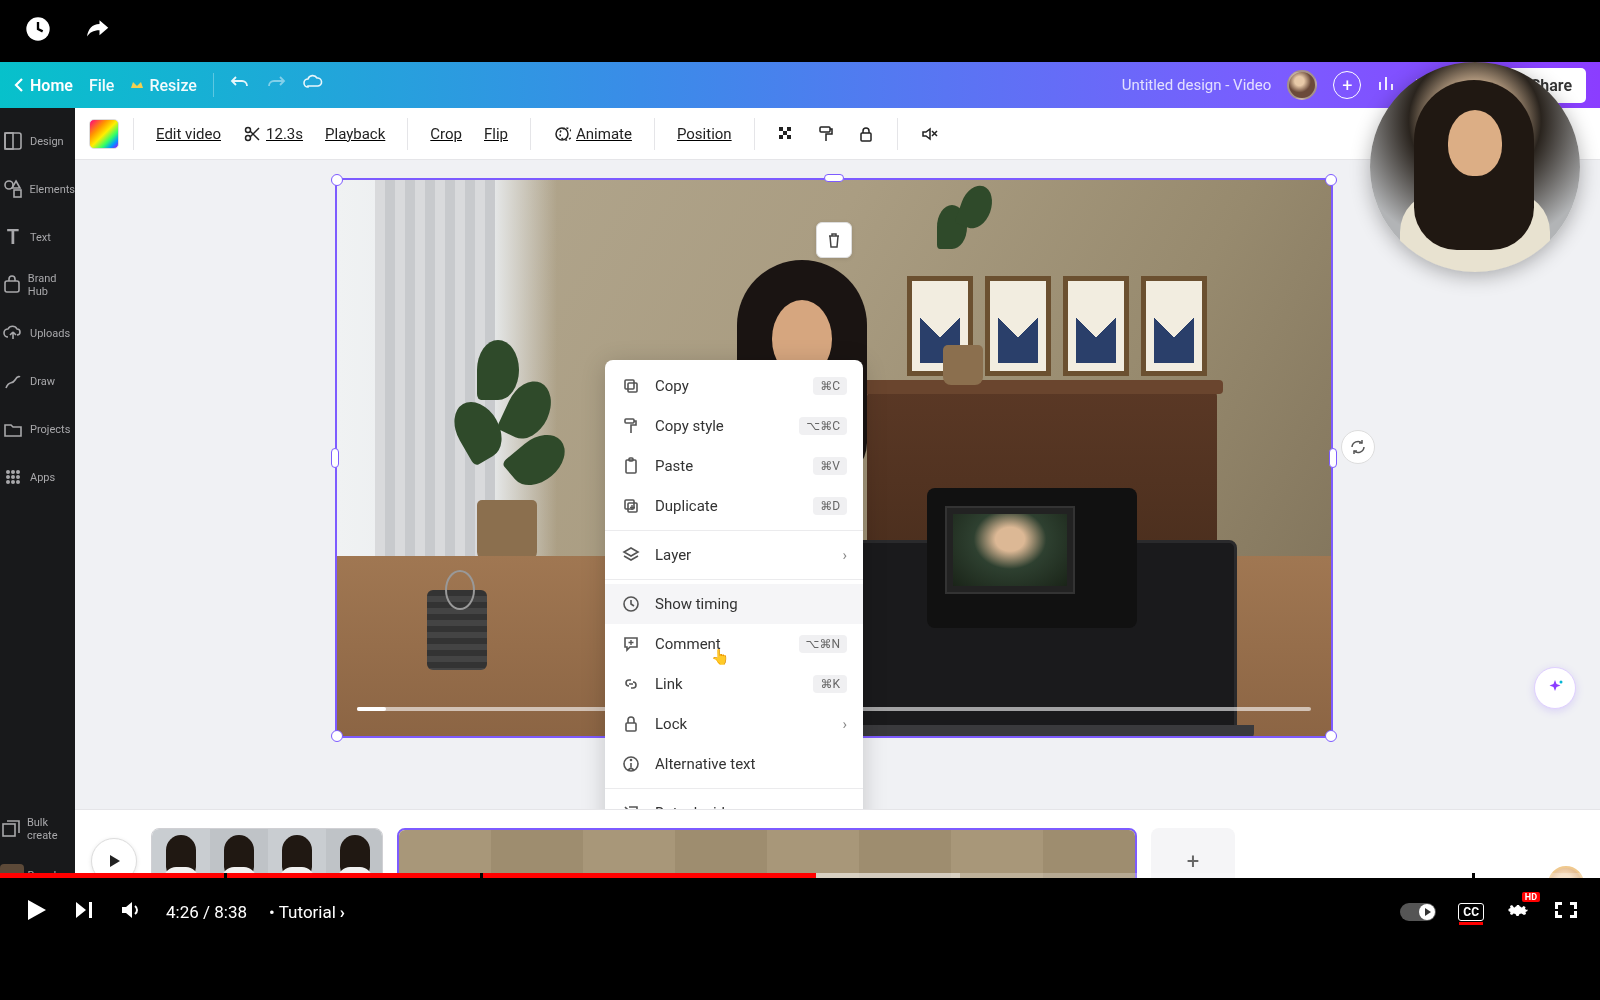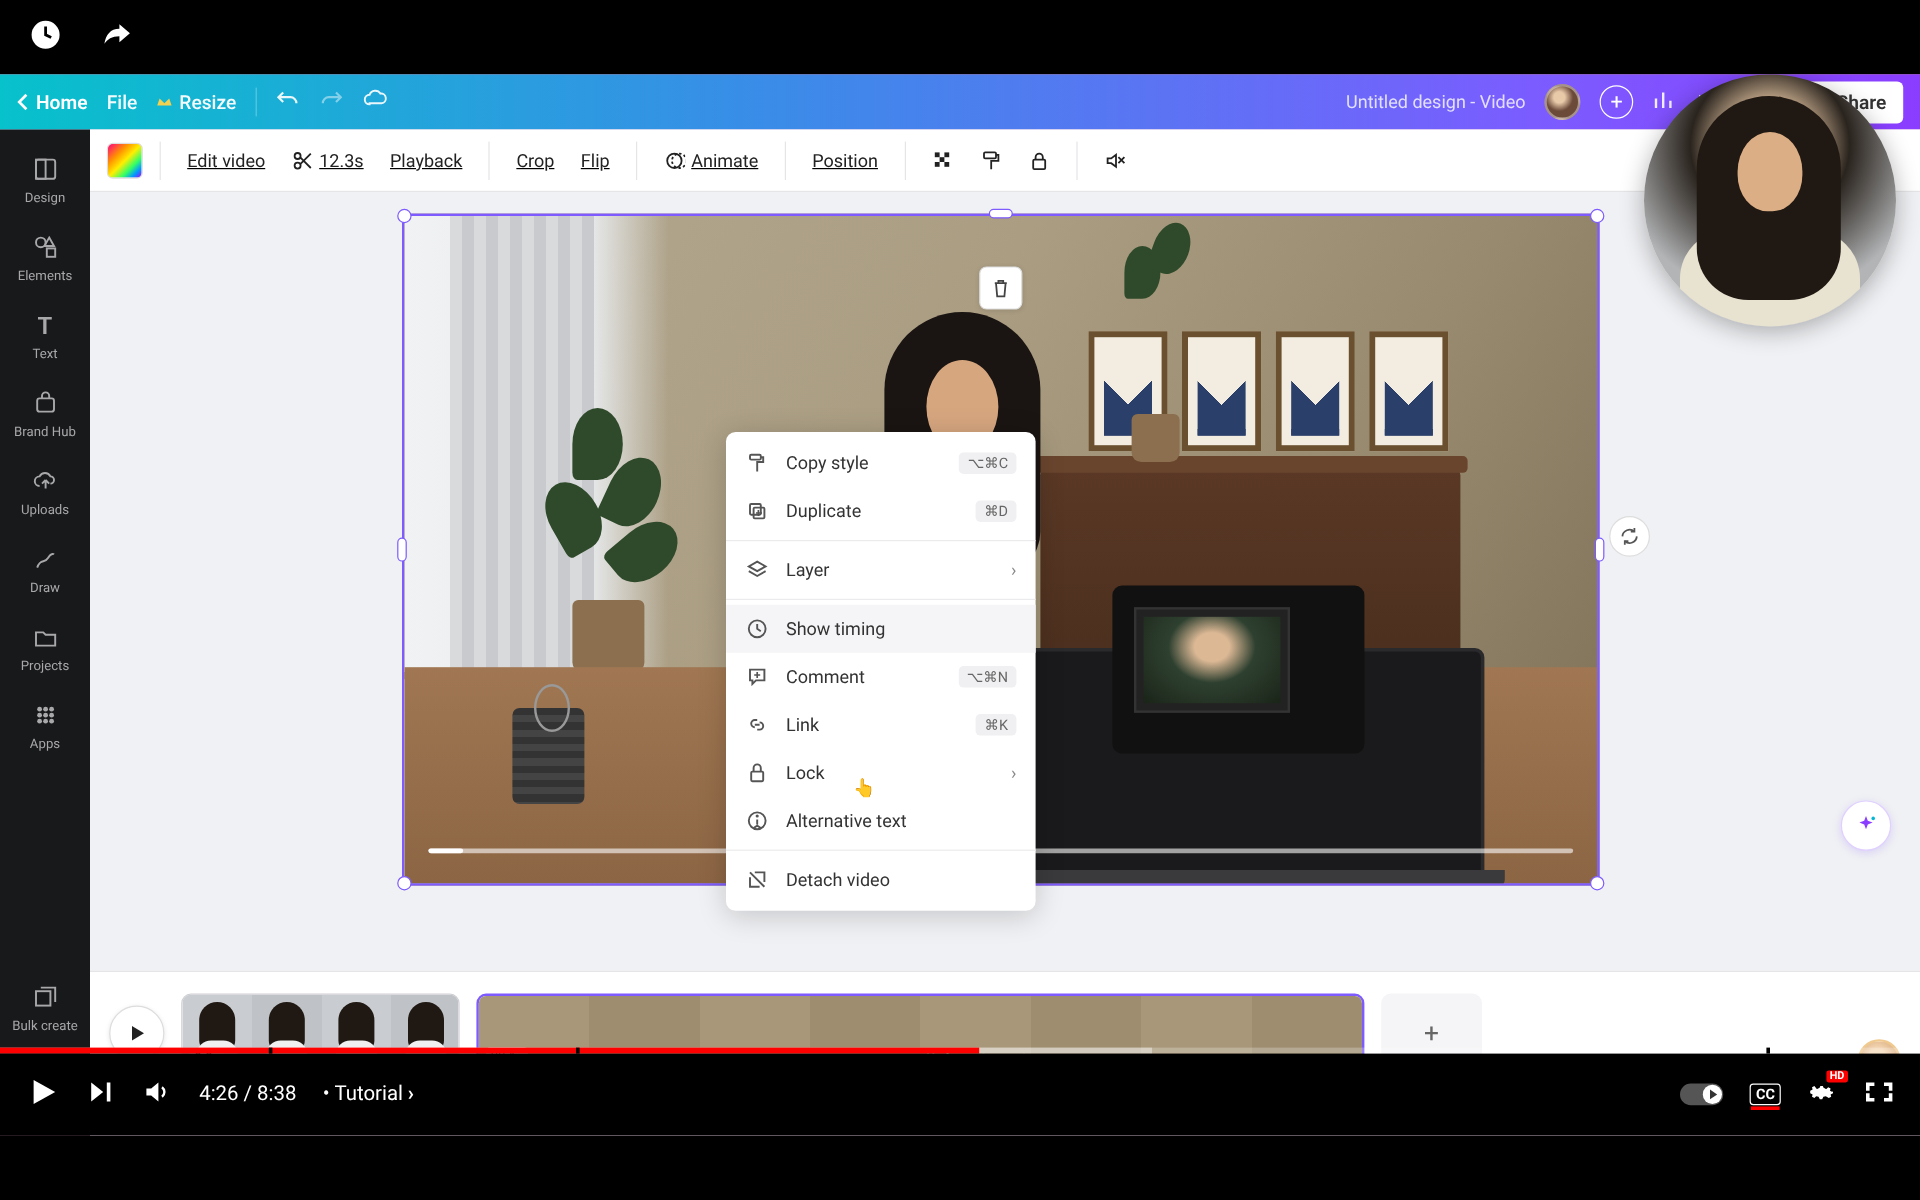--- a/index.html
+++ b/index.html
@@ -23,21 +23,21 @@
   .hdr-divider { width:1px; height:24px; background:rgba(255,255,255,0.3);}
   .doc-title { font-size:15px; opacity:0.8;}
   .avatar-small { width:30px; height:30px; border-radius:50%; background: radial-gradient(circle at 40% 35%, #e8c9a8 20%, #6b4a3a 50%); border:2px solid rgba(255,255,255,0.4);}
   .plus-btn { width:28px; height:28px; border:1.5px solid #fff; border-radius:50%; display:flex; align-items:center; justify-content:center; font-size:18px;}
   .total-time { font-size:16px; font-weight:600;}
   .share-btn { background:#fff; color:#333; border-radius:5px; padding:8px 14px; display:flex; align-items:center; gap:7px; font-size:16px; font-weight:600;}
   .hdr-play { display:flex; align-items:center; gap:8px;}
 
   .canva-body { display:flex; height: calc(100% - 46px);}
   .nav-rail { width:75px; background:#18191b; color:#a8a8ab; display:flex; flex-direction:column; align-items:center; padding-top:10px; gap:2px;}
-  .nav-item { display:flex; flex-direction:column; align-items:center; gap:4px; padding:10px 0; width:100%; font-size:11px; cursor:pointer;}
+  .nav-item { display:flex; flex-direction:row; align-items:center; gap:4px; padding:10px 0; width:100%; font-size:11px; cursor:pointer;}
   .nav-item .nav-icon { width:26px; height:26px; display:flex; align-items:center; justify-content:center;}
   .nav-spacer { flex:1;}
   .brand-swatch { width:32px; height:32px; background:#5c4938; border-radius:4px; margin-bottom:40px;}
 
   .main-area { flex:1; background:#f0f1f4; display:flex; flex-direction:column; position:relative;}
   .ctx-toolbar { height:52px; background:#fff; border-bottom:1px solid #e5e5e8; display:flex; align-items:center; padding: 0 14px; gap:6px;text-decoration:underline;}
   .color-swatch { width:30px; height:30px; border-radius:5px; background: linear-gradient(135deg, #ff0080, #ff9500 30%, #ffee00 50%, #33ff66 70%, #0099ff 85%, #aa00ff); border:1px solid #ddd;}
   .tb-divider { width:1px; height:32px; background:#e5e5e8; margin:0 8px;}
   .tb-btn { font-size:15px; color:#222; padding:6px 8px; display:flex; align-items:center; gap:5px; border-radius:4px; cursor:pointer;}
   .tb-btn svg { fill:#222;}
@@ -445,26 +445,46 @@
               <svg width="22" height="22" viewBox="0 0 22 22">
                 <path d="M11 3l1.5 4 4 1.5-4 1.5L11 14l-1.5-4-4-1.5 4-1.5z" fill="#8b3dff"></path>
                 <circle cx="17" cy="5" r="1.5" fill="#06b6d4"></circle>
               </svg>
             </div>
 
           <div class="context-menu">
             <div class="cm-item">
                 <div class="cm-icon">
                   <svg width="18" height="18" viewBox="0 0 18 18">
+                    <rect x="3" y="3" width="9" height="9" rx="1"></rect>
+                    <rect x="6" y="6" width="9" height="9" rx="1"></rect>
+                  </svg>
+                </div>
+                <span class="cm-label">Copy</span>
+                <span class="cm-shortcut">⌘C</span>
+              </div>
+            <div class="cm-item">
+                <div class="cm-icon">
+                  <svg width="18" height="18" viewBox="0 0 18 18">
                     <rect x="3" y="2" width="9" height="4" rx="1"></rect>
                     <path d="M12 4h2v4h-5v8"></path>
                   </svg>
                 </div>
                 <span class="cm-label">Copy style</span>
                 <span class="cm-shortcut">⌥⌘C</span>
+              </div>
+            <div class="cm-item">
+                <div class="cm-icon">
+                  <svg width="18" height="18" viewBox="0 0 18 18">
+                    <rect x="4" y="3" width="10" height="13" rx="1"></rect>
+                    <rect x="7" y="1" width="4" height="3" rx="1"></rect>
+                  </svg>
+                </div>
+                <span class="cm-label">Paste</span>
+                <span class="cm-shortcut">⌘V</span>
               </div>
             <div class="cm-item">
                 <div class="cm-icon">
                   <svg width="18" height="18" viewBox="0 0 18 18">
                     <rect x="3" y="3" width="9" height="9" rx="1"></rect>
                     <rect x="6" y="6" width="9" height="9" rx="1"></rect>
                     <path d="M10 8v5M8 10.5h5" stroke-width="1.4"></path>
                   </svg>
                 </div>
                 <span class="cm-label">Duplicate</span>

